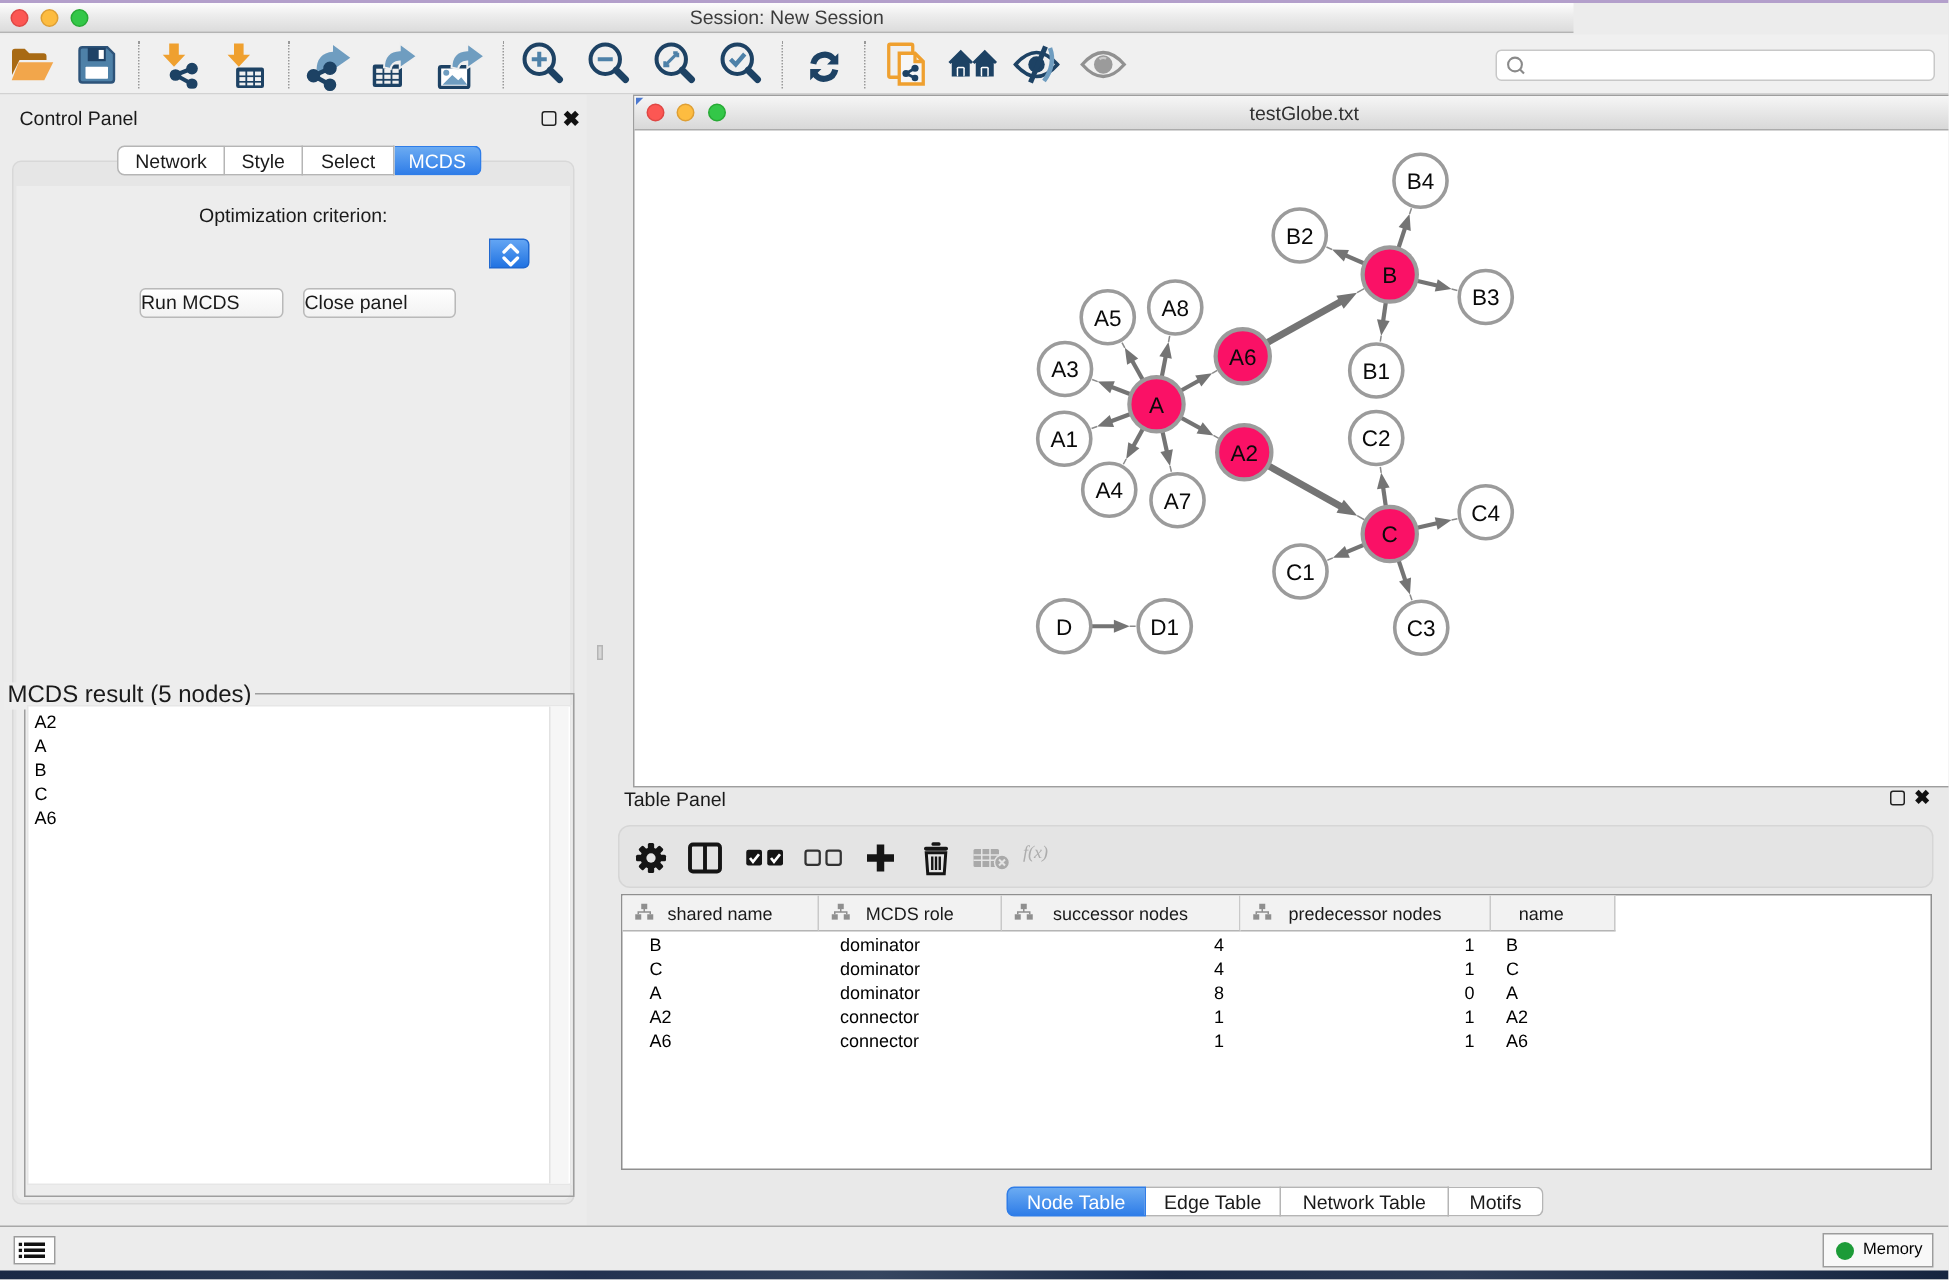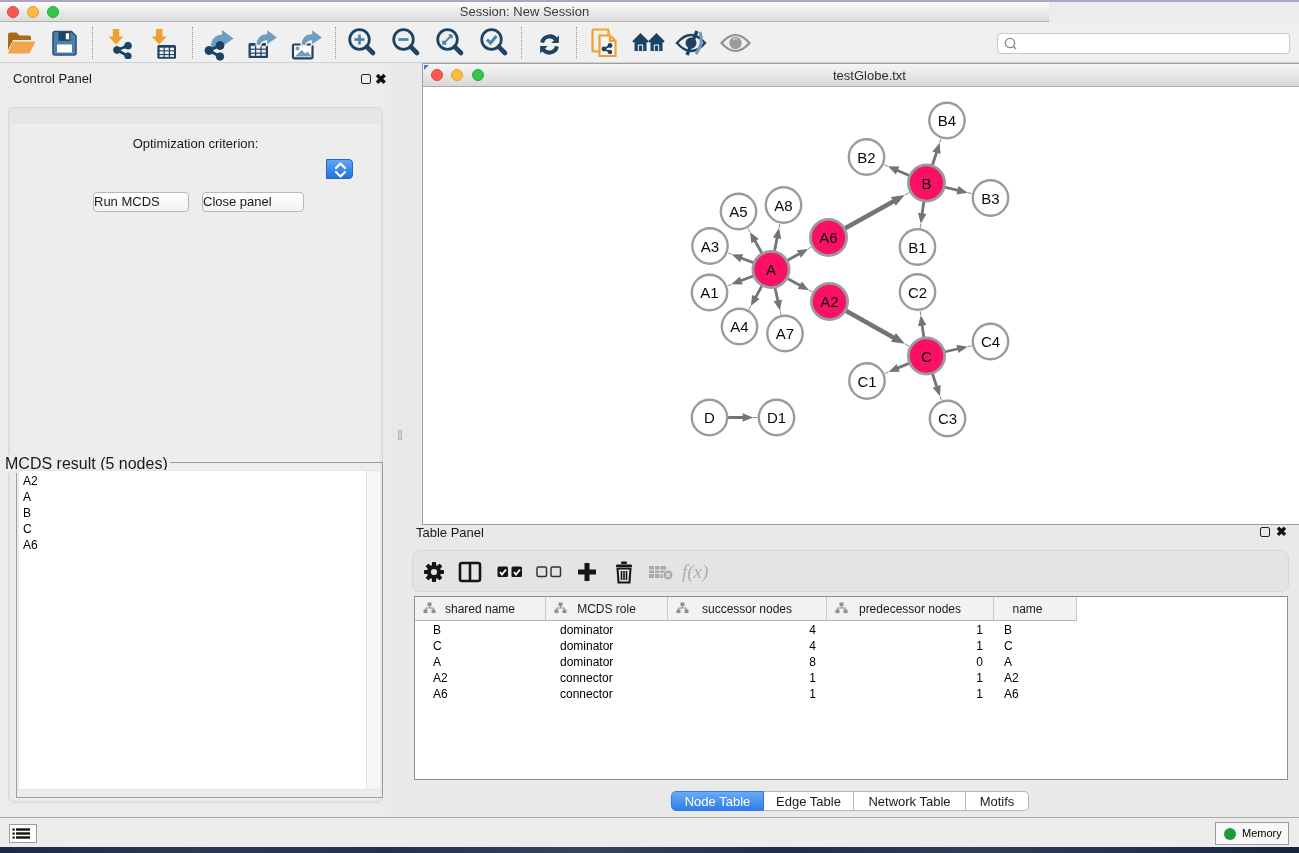--- a/index.html
+++ b/index.html
@@ -215,20 +215,26 @@
         <circle cx="12" cy="9" r="4.6" fill="none" stroke="#8a8a8a" stroke-width="1.4"></circle>
         <line x1="15.2" y1="12.2" x2="18" y2="15" stroke="#8a8a8a" stroke-width="1.4"></line>
       </svg></div>
 </div>
 <div class="abs" id="cpanel">
   <div class="abs t" style="left:13px;top:8px;font-size:13px;color:#1a1a1a">Control Panel</div>
   <div class="abs" style="left:361px;top:11px;width:10px;height:10px;border:1.5px solid #222;border-radius:2px"></div>
   <div class="abs" style="left:375px;top:8px;font-size:14px;font-weight:bold;color:#111">✖</div>
   <div class="abs" id="tabpane"></div>
   <div class="abs" id="mcdspane"></div>
+  <div class="tabrow" style="left:78px;top:34px">
+    <div class="tab first" style="width:72px">Network</div>
+      <div class="tab" style="width:52px">Style</div>
+      <div class="tab" style="width:61px">Select</div>
+      <div class="tab sel last" style="width:58px">MCDS</div>
+  </div>
   <div class="abs" id="optlabel">Optimization criterion:</div>
   <div class="abs" id="combostep"><svg width="27" height="20">
         <path d="M9 8 L13.5 3.5 L18 8" fill="none" stroke="#fff" stroke-width="2.2" stroke-linecap="round" stroke-linejoin="round"></path>
         <path d="M9 12 L13.5 16.5 L18 12" fill="none" stroke="#fff" stroke-width="2.2" stroke-linecap="round" stroke-linejoin="round"></path>
       </svg></div>
   <div class="btn" style="left:93px;top:129px;width:96px">Run MCDS</div>
   <div class="btn" style="left:202px;top:129px;width:102px">Close panel</div>
   <div class="abs" id="fieldset"></div>
   <div class="abs" id="fieldlegend">MCDS result (5 nodes)</div>
   <div class="abs" id="mcdslist">A2<br>A<br>B<br>C<br>A6</div>
@@ -408,21 +414,21 @@
       <rect x="1" y="3" width="17" height="12" rx="1" fill="#a9a9a9"></rect>
 <g stroke="#e4e4e4" stroke-width="1">
         <line x1="1" y1="7" x2="18" y2="7"></line>
         <line x1="1" y1="10.5" x2="18" y2="10.5"></line>
         <line x1="6.5" y1="3" x2="6.5" y2="15"></line>
         <line x1="12" y1="3" x2="12" y2="15"></line>
       </g>
 <circle cx="20" cy="12" r="5" fill="#a9a9a9" stroke="#e4e4e4" stroke-width="1"></circle>
       <path d="M18 10 L22 14 M22 10 L18 14" stroke="#e4e4e4" stroke-width="1.4"></path>
     </svg>
-<div class="abs" style="left:279px;top:44px;width:40px;font-family:'Liberation Serif',serif;font-style:italic;font-size:19px;color:#adadad">f(x)</div>
+<div class="abs" style="left:279px;top:44px;width:40px;font-family:'Liberation Serif',serif;font-style:italic;font-size:12px;color:#adadad">f(x)</div>
   <div class="abs" id="ttable"></div>
 <div class="abs" style="left:12px;top:80px;width:873px;height:183px">
       <div class="thead" style="left:0px;width:131px"><svg width="13" height="12" style="position:absolute;left:8px;top:5px">
           <rect x="4.5" y="0.5" width="4" height="3.6" fill="#8f8f8f"></rect>
           <rect x="0.5" y="7.5" width="4" height="3.6" fill="#8f8f8f"></rect>
           <rect x="8.5" y="7.5" width="4" height="3.6" fill="#8f8f8f"></rect>
           <path d="M6.5 4 L6.5 6 M2.5 7.5 L2.5 6 L10.5 6 L10.5 7.5" stroke="#8f8f8f" fill="none"></path>
         </svg>shared name</div>
       <div class="thead" style="left:131px;width:122px"><svg width="13" height="12" style="position:absolute;left:8px;top:5px">
           <rect x="4.5" y="0.5" width="4" height="3.6" fill="#8f8f8f"></rect>

